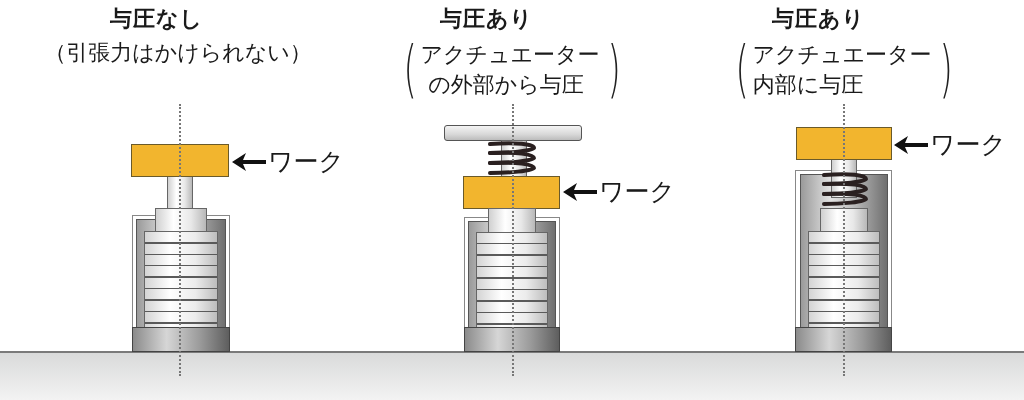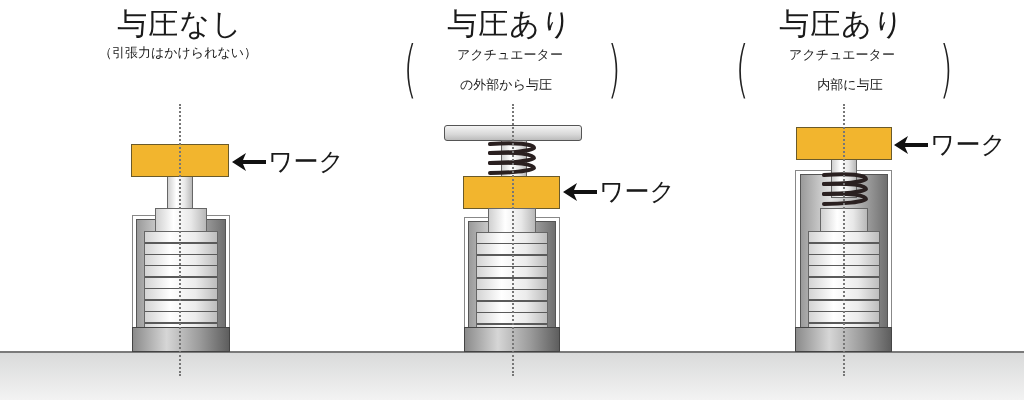--- a/index.html
+++ b/index.html
@@ -1,20 +1,20 @@
 <!DOCTYPE html>
 <html><head>
 <meta charset="utf-8">
 <style>
   html, body { margin:0; padding:0; }
   body { width:1024px; height:400px; background:#ffffff; position:relative; overflow:hidden;
          font-family:"DejaVu Sans", sans-serif; color:#1a1a1a; }
   .abs { position:absolute; }
-  .title { position:absolute; font-size:30px; text-align:center; white-space:nowrap; letter-spacing:1px; }
-  .sub { position:absolute; font-size:13px; text-align:center; white-space:nowrap; line-height:26px; }
+  .title { position:absolute; font-size:22px; white-space:nowrap; letter-spacing:1px;font-weight:bold; }
+  .sub { position:absolute; font-size:22px; text-align:center; white-space:nowrap; line-height:26px; }
   .paren { position:absolute; font-size:62px; line-height:62px; transform:scaleX(0.55); font-weight:100; color:#222; }
   .floor { position:absolute; left:0; top:351px; width:1024px; height:49px;
            background:linear-gradient(#d9dada,#f4f4f4); border-top:2px solid #7a7a7a; }
   .axis { position:absolute; width:0; border-left:2px dotted #777; }
   .work { position:absolute; background:#f2b52e; border:1px solid #6a5a2a; box-sizing:border-box; }
   .cyl { position:absolute; box-sizing:border-box; border:1px solid #555;
          background:linear-gradient(90deg,#9a9a9a 0%,#e3e3e3 35%,#bdbdbd 60%,#6f6f6f 100%); }
   .light { position:absolute; box-sizing:border-box; border:1px solid #666;
            background:linear-gradient(90deg,#d0d0d0 0%,#ffffff 35%,#e8e8e8 70%,#b8b8b8 100%); }
   .base { position:absolute; box-sizing:border-box; border:1px solid #444;
@@ -36,21 +36,21 @@
 
 <div class="title" style="left:440px;top:4px;width:140px;">与圧あり</div>
 <div class="paren" style="left:398px;top:38px;">(</div>
 <div class="sub" style="left:410px;top:42px;width:200px;">アクチュエーター</div>
 <div class="sub" style="left:406px;top:72px;width:200px;">の外部から与圧</div>
 <div class="paren" style="left:602px;top:38px;">)</div>
 
 <div class="title" style="left:772px;top:4px;width:140px;">与圧あり</div>
 <div class="paren" style="left:730px;top:38px;">(</div>
 <div class="sub" style="left:742px;top:42px;width:200px;">アクチュエーター</div>
-<div class="sub" style="left:750px;top:72px;width:200px;">内部に与圧</div>
+<div class="sub" style="left:708px;top:72px;width:200px;">内部に与圧</div>
 <div class="paren" style="left:934px;top:38px;">)</div>
 
 <div class="floor"></div>
 
 <div>
   <div class="outer" style="left:132px;top:215px;width:98px;height:115px;"></div>
   <div class="cyl" style="left:136px;top:219px;width:90px;height:111px;"></div>
   <div class="stack" style="left:144px;top:231px;width:74px;height:99px;"></div>
   <div class="light" style="left:155px;top:208px;width:52px;height:24px;"></div>
   <div class="light" style="left:167px;top:176px;width:26px;height:33px;"></div>

